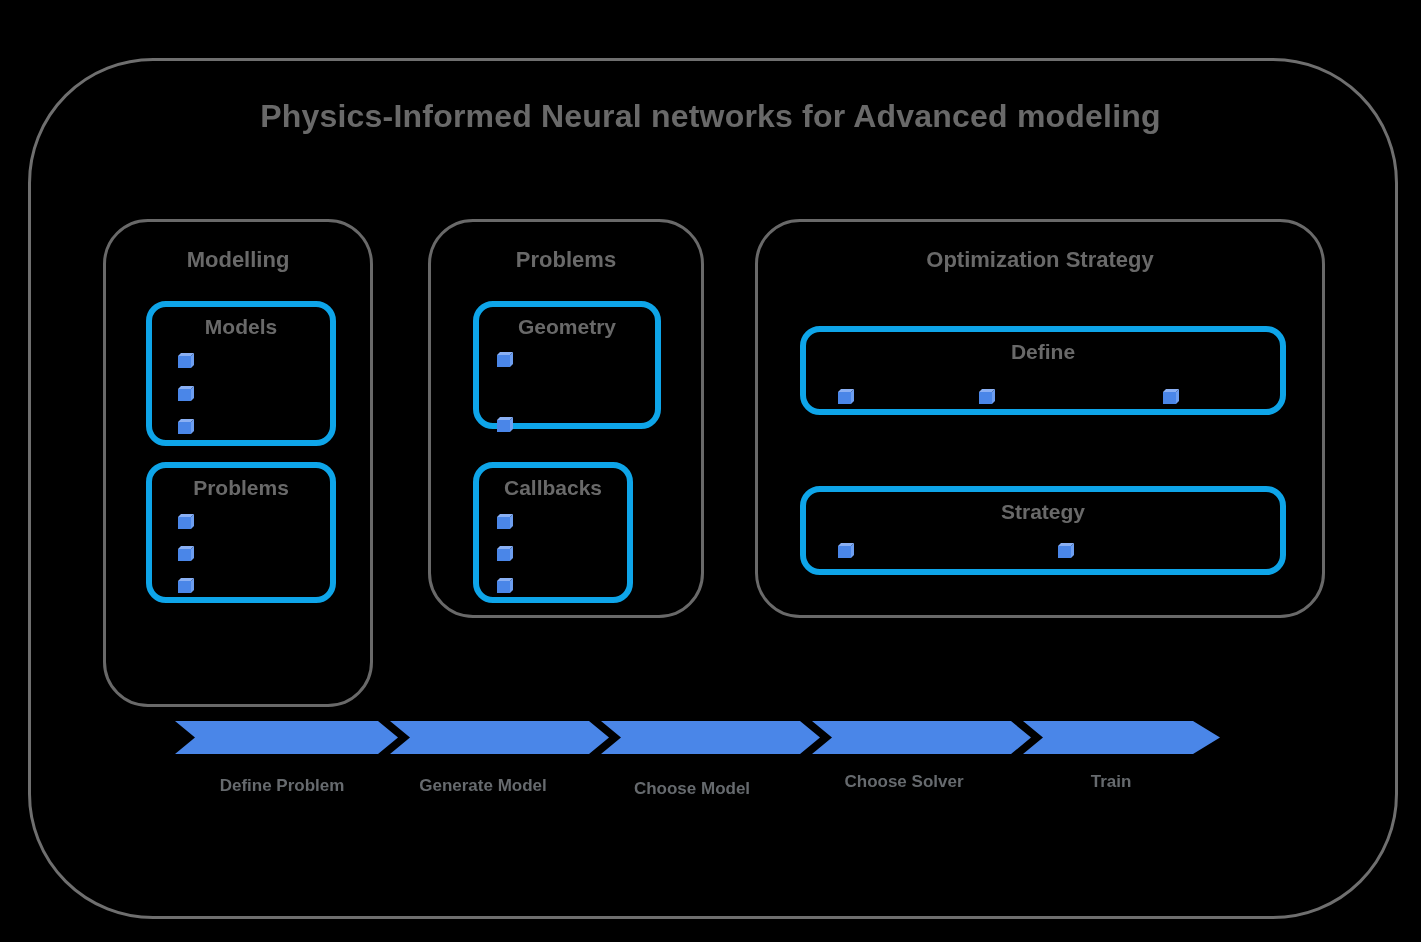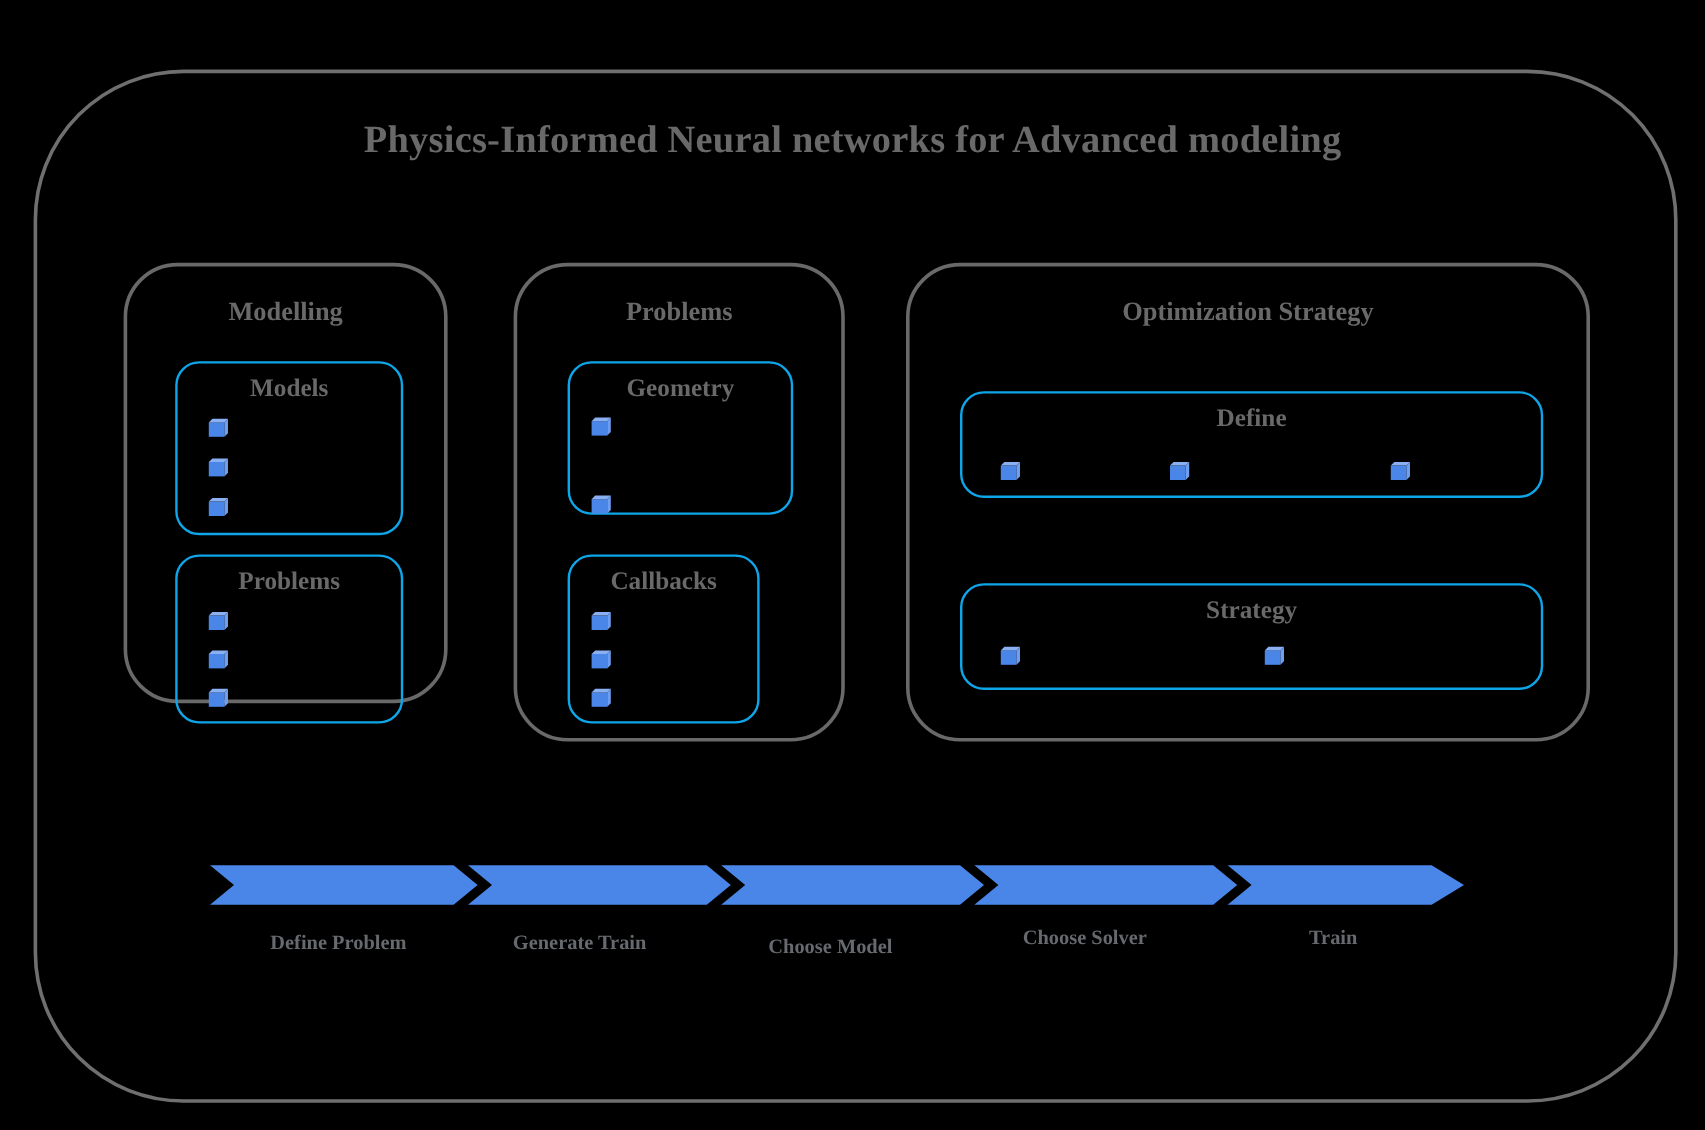--- a/index.html
+++ b/index.html
@@ -1,37 +1,37 @@
 <!DOCTYPE html>
 <html><head>
 <meta charset="utf-8">
 <style>
   html,body{margin:0;padding:0;background:#000;}
   *{box-sizing:border-box;}
   .canvas{
     position:relative;width:1421px;height:942px;background:#000;overflow:hidden;
-    font-family:Liberation Serif, serif;
+    font-family:Liberation Sans, sans-serif;
   }
   .frame{
     position:absolute;left:28px;top:58px;width:1370px;height:861px;
     border:3px solid #6f6f6f;border-radius:125px;
   }
   .title{
     position:absolute;left:0;top:98px;width:100%;text-align:center;
     font-size:32px;font-weight:bold;color:#696969;letter-spacing:0.2px;
   }
   .group{
     position:absolute;border:3px solid #696969;border-radius:45px;
   }
   .group-title{
     position:absolute;top:25px;left:0;width:100%;text-align:center;
     font-size:22px;font-weight:bold;color:#696969;
   }
   .subbox{
-    position:absolute;border:2px solid #0ea5e9;border-radius:20px;
+    position:absolute;border:6px solid #0ea5e9;border-radius:20px;
   }
   .subbox-title{
     position:absolute;top:8px;left:0;width:100%;text-align:center;
     font-size:21px;font-weight:bold;color:#696969;
   }
   .cube{
     position:absolute;width:13px;height:12px;background:#4a86e8;
   }
   .cube::before{
     content:"";position:absolute;left:0;top:-3px;width:13px;height:3px;
@@ -49,21 +49,21 @@
 </style>
 </head>
 <body>
 
 <div class="canvas">
 
   <div class="frame"></div>
 
   <div class="title">Physics-Informed Neural networks for Advanced modeling</div>
 
-  <div class="group" style="left:103px;top:219px;width:270px;height:367px">
+  <div class="group" style="left:103px;top:219px;width:270px;height:488px">
     <div class="group-title">Modelling</div>
 
     <div class="subbox" style="left:40px;top:79px;width:190px;height:145px">
       <div class="subbox-title">Models</div>
       <span class="cube" style="left:26px;top:49px"></span>
       <span class="cube" style="left:26px;top:82px"></span>
       <span class="cube" style="left:26px;top:115px"></span>
     </div>
 
     <div class="subbox" style="left:40px;top:240px;width:190px;height:141px">
@@ -110,18 +110,18 @@
 
   <svg class="pipeline-svg" width="1060" height="40" viewBox="0 0 1060 40">
     <polygon fill="#4a86e8" points="5,3 208,3 228,19.5 208,36 5,36 25,19.5"></polygon>
     <polygon fill="#4a86e8" points="220,3 419,3 439,19.5 419,36 220,36 240,19.5"></polygon>
     <polygon fill="#4a86e8" points="431,3 630,3 650,19.5 630,36 431,36 451,19.5"></polygon>
     <polygon fill="#4a86e8" points="642,3 841,3 861,19.5 841,36 642,36 662,19.5"></polygon>
     <polygon fill="#4a86e8" points="853,3 1023,3 1050,19.5 1023,36 853,36 873,19.5"></polygon>
   </svg>
 
   <div class="step-label" style="left:282px;top:776px">Define Problem</div>
-  <div class="step-label" style="left:483px;top:776px">Generate Train</div>
+  <div class="step-label" style="left:483px;top:776px">Generate Model</div>
   <div class="step-label" style="left:692px;top:779px">Choose Model</div>
   <div class="step-label" style="left:904px;top:772px">Choose Solver</div>
   <div class="step-label" style="left:1111px;top:772px">Train</div>
 
 </div>
 
 </body></html>

